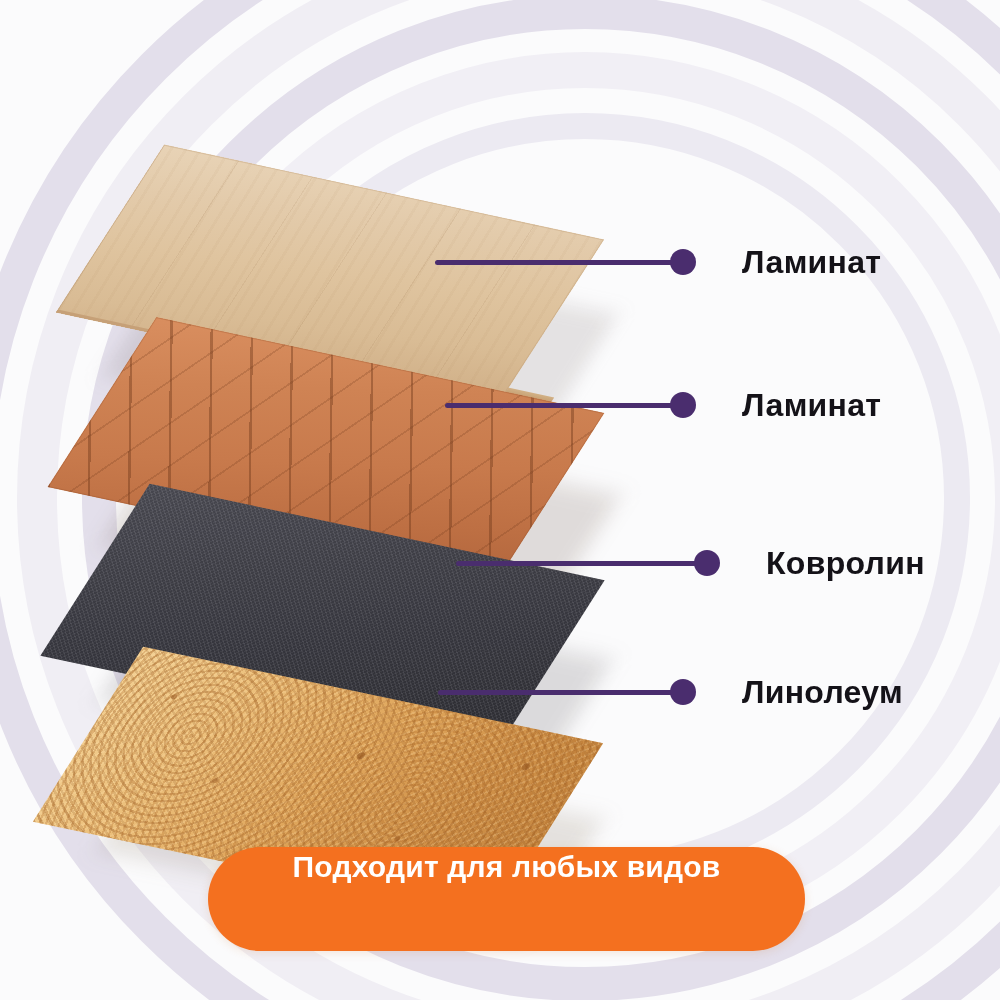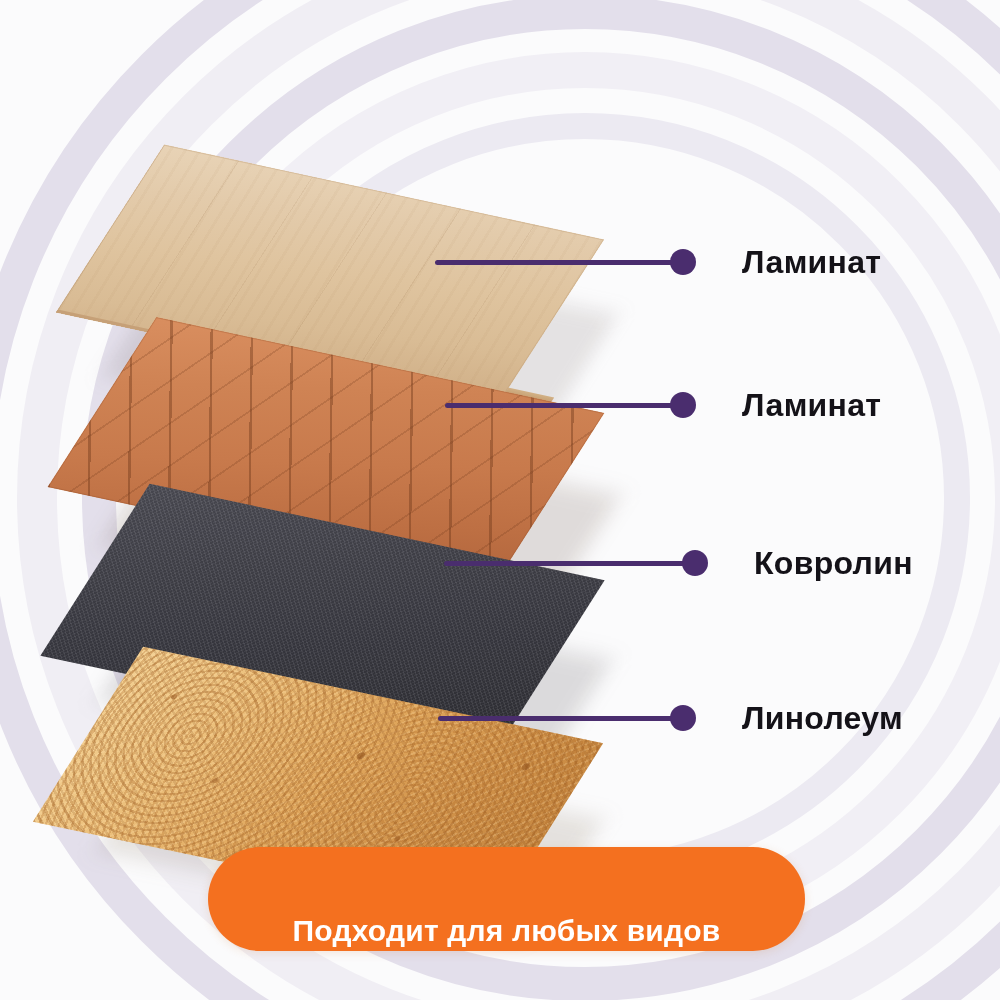--- a/index.html
+++ b/index.html
@@ -148,21 +148,21 @@
   .callout-dot{width:26px;height:26px;border-radius:50%;flex:0 0 auto;margin-left:-3px;}
   .callout-label{
     font-size:32px;font-weight:600;color:#141218;white-space:nowrap;
     margin-left:46px;letter-spacing:.3px;
   }
 
   
   .cta{
     position:absolute;left:208px;top:847px;width:597px;height:104px;
     border-radius:52px;
-    display:flex;align-items:flex-end;justify-content:center;
+    display:flex;align-items:flex-start;justify-content:center;
     text-align:center;
     box-shadow:0 2px 10px rgba(200,110,40,.16);
   }
   .cta-text{
     color:#ffffff;font-size:30px;font-weight:600;line-height:1.32;
     letter-spacing:.2px;padding:0 30px;
   }
 </style>
 </head>
 <body>
@@ -211,27 +211,27 @@
     <div class="callout-dot" style="background:#4a2d6e;"></div>
     <div class="callout-label">Ламинат</div>
   </div>
 
   <div class="callout" style="left:445px;top:385px;">
     <div class="callout-line" style="width:228px;background:#4a2d6e;"></div>
     <div class="callout-dot" style="background:#4a2d6e;"></div>
     <div class="callout-label">Ламинат</div>
   </div>
 
-  <div class="callout" style="left:444px;top:543px;">
+  <div class="callout" style="left:456px;top:543px;">
     <div class="callout-line" style="width:241px;background:#4a2d6e;"></div>
     <div class="callout-dot" style="background:#4a2d6e;"></div>
     <div class="callout-label">Ковролин</div>
   </div>
 
-  <div class="callout" style="left:438px;top:698px;">
+  <div class="callout" style="left:438px;top:672px;">
     <div class="callout-line" style="width:235px;background:#4a2d6e;"></div>
     <div class="callout-dot" style="background:#4a2d6e;"></div>
     <div class="callout-label">Линолеум</div>
   </div>
 
   <div class="cta" style="background:#f4701f;">
     <div class="cta-text">
       <span>Подходит для любых видов</span><br>
     </div>
   </div>

